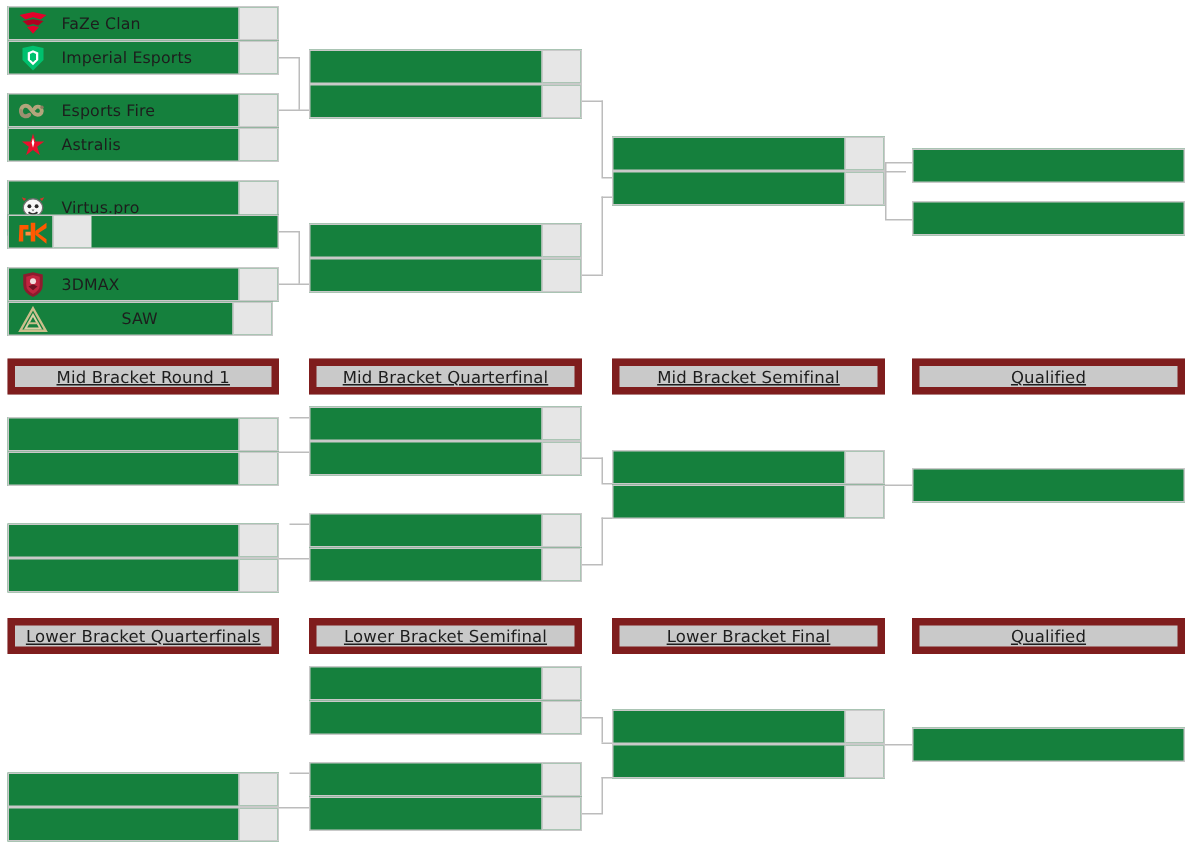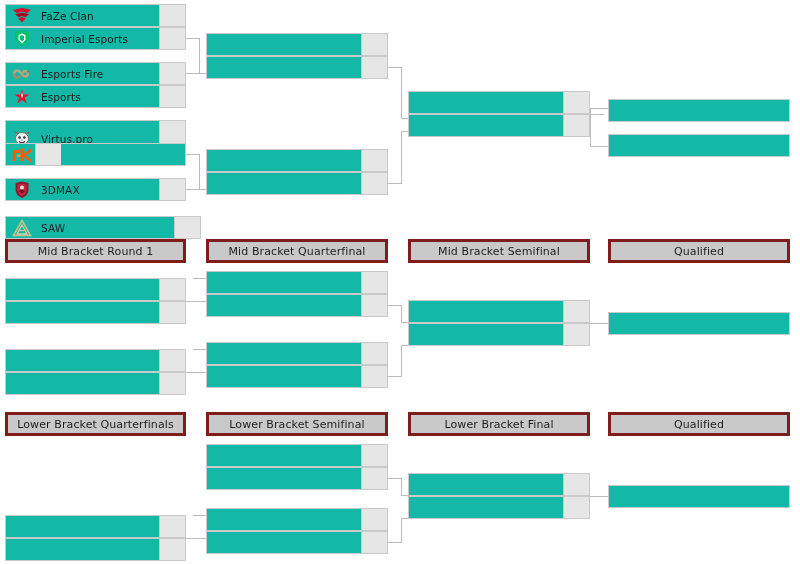--- a/index.html
+++ b/index.html
@@ -7,21 +7,21 @@
     width:800px;height:564px;position:relative;overflow:hidden;
     font-family:"DejaVu Sans","Liberation Sans",sans-serif;
     -webkit-font-smoothing:antialiased;
   }
   .stage{position:absolute;left:0;top:0;width:800px;height:564px;}
 
   
   .slot{
     position:absolute;box-sizing:border-box;
     border:1px solid #c9c9c9;
-    background:#14b8a6;
+    background:#15803d;
     display:flex;align-items:flex-end;
   }
   .slot .namecell{
     flex:1 1 auto;height:100%;
     display:flex;align-items:center;
     overflow:hidden;white-space:nowrap;
   }
   .slot .scorecell{
     flex:0 0 25px;height:100%;
     border-left:1px solid #c9c9c9;
@@ -39,24 +39,25 @@
     font-size:10.5px;color:#1d1d1d;
     padding-left:6px;letter-spacing:.1px;
     white-space:nowrap;overflow:hidden;text-overflow:ellipsis;
   }
 
   
   .rhead{
     position:absolute;box-sizing:border-box;
     height:24px;
     background:#c9c9c9;
-    border:3px solid #7f1d1d;
+    border:5px solid #7f1d1d;
     display:flex;align-items:center;justify-content:center;
     font-size:11px;color:#1d1d1d;
     letter-spacing:.1px;
+    text-decoration:underline;
   }
 
   
   .ln{position:absolute;background:#bcbcbc;}
   .lnh{height:1px;}
   .lnv{width:1px;}
 </style>
 </head>
 <body>
 
@@ -103,21 +104,21 @@
     <span class="scorecell"></span>
   </div>
   <div class="slot" style="left:5px;top:85px;width:181px;height:23px;">
     <span class="logo">
       <svg width="18" height="18" viewBox="0 0 18 18">
           <path d="M9 1 L10.6 6.4 L16.5 6.4 L11.8 9.8 L13.6 15.5 L9 12 L4.4 15.5 L6.2 9.8 L1.5 6.4 L7.4 6.4 Z" fill="#e8112d"></path>
           <path d="M9 4 L9.9 7.2 L9 10.5 L8.1 7.2 Z" fill="#ffffff"></path>
         </svg>
     </span>
     <span class="namecell">
-      <span class="tname">Esports</span>
+      <span class="tname">Astralis</span>
     </span>
     <span class="scorecell"></span>
   </div>
 
   <div class="slot" style="left:5px;top:120px;width:181px;height:37px;">
     <span class="logo">
       <svg width="20" height="18" viewBox="0 0 20 18">
           <path d="M4 4 L2.5 1.5 L5.5 2.5 Z" fill="#d8332a"></path>
           <path d="M16 4 L17.5 1.5 L14.5 2.5 Z" fill="#d8332a"></path>
           <ellipse cx="10" cy="8.5" rx="6.5" ry="6" fill="#f7f7f7" stroke="#6d6d6d" stroke-width="0.9"></ellipse>
@@ -151,21 +152,21 @@
           <path d="M4.5 3.5 L9 2.4 L13.5 3.5 L13.5 9 Q13.5 12.8 9 15 Q4.5 12.8 4.5 9 Z" fill="#c0263f"></path>
           <circle cx="9" cy="6.5" r="2" fill="#f0dede"></circle>
           <path d="M6 10 L9 8.5 L12 10 L9 12.5 Z" fill="#6d1222"></path>
         </svg>
     </span>
     <span class="namecell">
       <span class="tname">3DMAX</span>
     </span>
     <span class="scorecell"></span>
   </div>
-  <div class="slot" style="left:5px;top:216px;width:196px;height:23px;">
+  <div class="slot" style="left:5px;top:201px;width:177px;height:23px;gap:40px;">
     <span class="logo">
       <svg width="20" height="18" viewBox="0 0 20 18">
           <path d="M10 1.5 L18.5 16.5 L1.5 16.5 Z" fill="none" stroke="#cbbe8c" stroke-width="1.6"></path>
           <path d="M10 6 L15 15 L5 15 Z" fill="none" stroke="#d9cfa4" stroke-width="1.3"></path>
           <path d="M6.5 11.5 L13.5 11.5" stroke="#cbbe8c" stroke-width="1.3"></path>
         </svg>
     </span>
     <span class="namecell">
       <span class="tname">SAW</span>
     </span>

